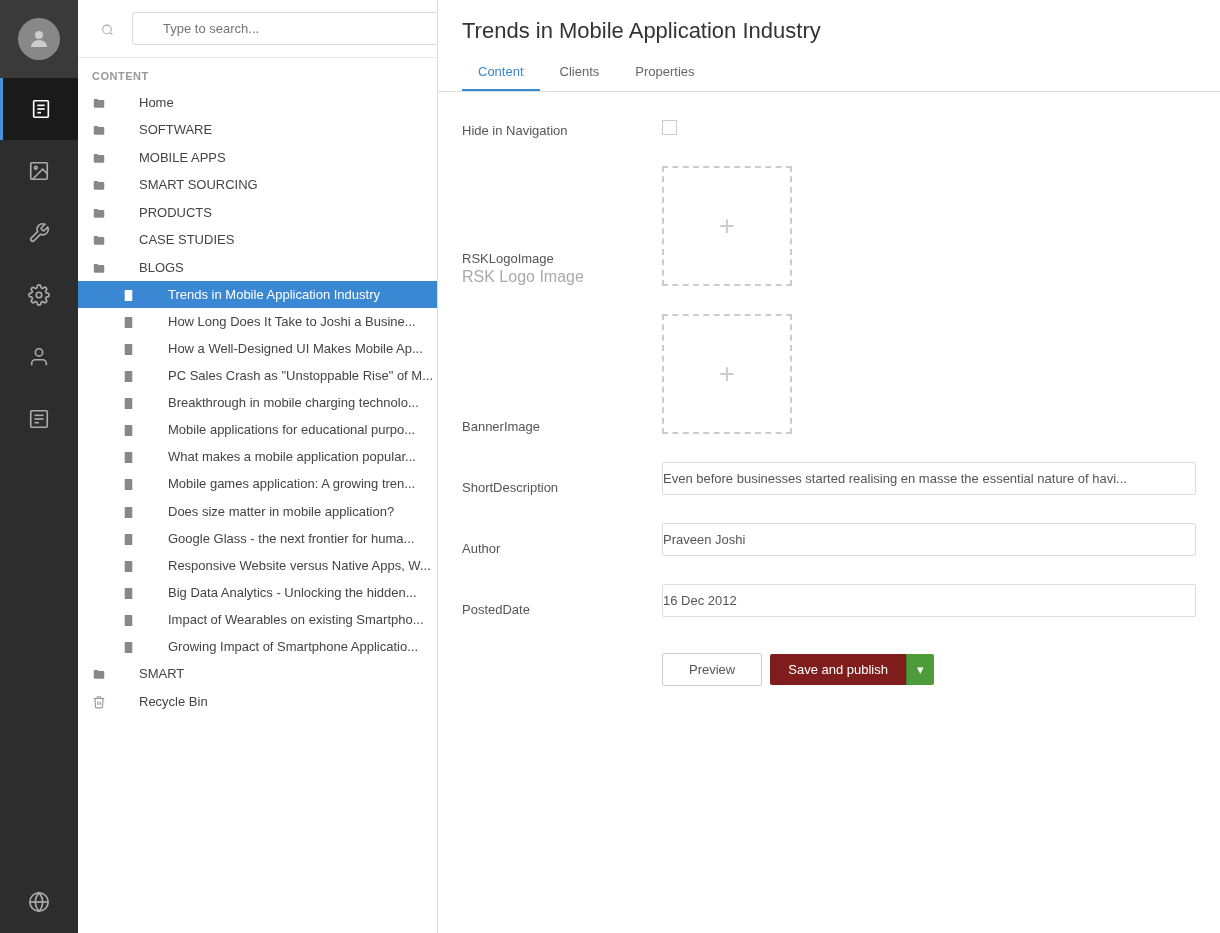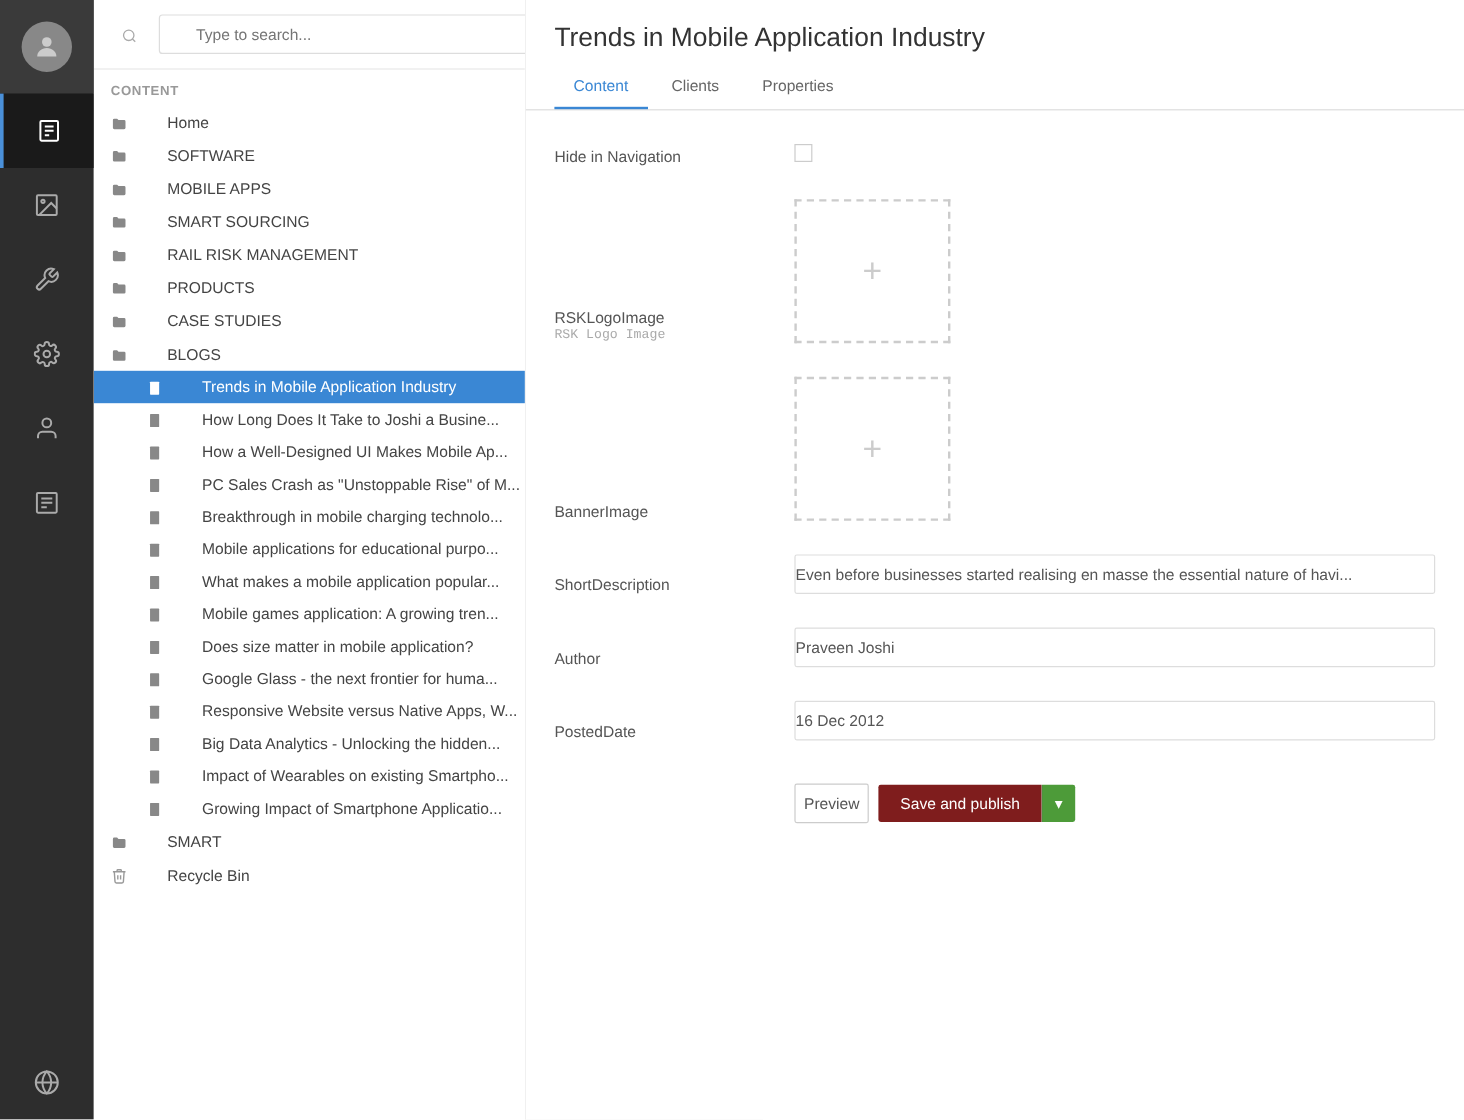--- a/index.html
+++ b/index.html
@@ -173,25 +173,24 @@
       margin-bottom: 28px;
     }
     .form-label {
       width: 200px;
       min-width: 200px;
       font-size: 13px;
       color: #555;
       padding-top: 4px;
     }
     .form-sub-label {
-      font-size: 11px;
+      font-size: 16px;
       color: #aaa;
       display: block;
       margin-top: 2px;
-      font-family: Liberation Mono, monospace;
     }
     .form-value {
       flex: 1;
     }
 
     
     .checkbox {
       width: 15px;
       height: 15px;
       border: 1px solid #ccc;
@@ -230,21 +229,21 @@
     }
 
     
     .action-row {
       display: flex;
       align-items: center;
       gap: 0;
       margin-top: 8px;
     }
     .btn-preview {
-      padding: 8px 7px;
+      padding: 8px 26px;
       border: 1px solid #ccc;
       background: #fff;
       color: #555;
       font-size: 13px;
       cursor: pointer;
       border-radius: 2px;
       margin-right: 8px;
     }
     .btn-save {
       padding: 8px 18px;
@@ -378,28 +377,20 @@
     </span>
     <span>MOBILE APPS</span>
   </div>
   <div class="tree-item level-1">
     <span class="tree-icon">
       <svg width="14" height="14" viewBox="0 0 24 24" fill="#888">
           <path d="M3 7a2 2 0 0 1 2-2h4l2 2h8a2 2 0 0 1 2 2v9a2 2 0 0 1-2 2H5a2 2 0 0 1-2-2z"></path>
         </svg>
     </span>
     <span>SMART SOURCING</span>
-  </div>
-  <div class="tree-item level-1">
-    <span class="tree-icon">
-      <svg width="14" height="14" viewBox="0 0 24 24" fill="#888">
-          <path d="M3 7a2 2 0 0 1 2-2h4l2 2h8a2 2 0 0 1 2 2v9a2 2 0 0 1-2 2H5a2 2 0 0 1-2-2z"></path>
-        </svg>
-    </span>
-    <span>RAIL RISK MANAGEMENT</span>
   </div>
   <div class="tree-item level-1">
     <span class="tree-icon">
       <svg width="14" height="14" viewBox="0 0 24 24" fill="#888">
           <path d="M3 7a2 2 0 0 1 2-2h4l2 2h8a2 2 0 0 1 2 2v9a2 2 0 0 1-2 2H5a2 2 0 0 1-2-2z"></path>
         </svg>
     </span>
     <span>PRODUCTS</span>
   </div>
   <div class="tree-item level-1">

